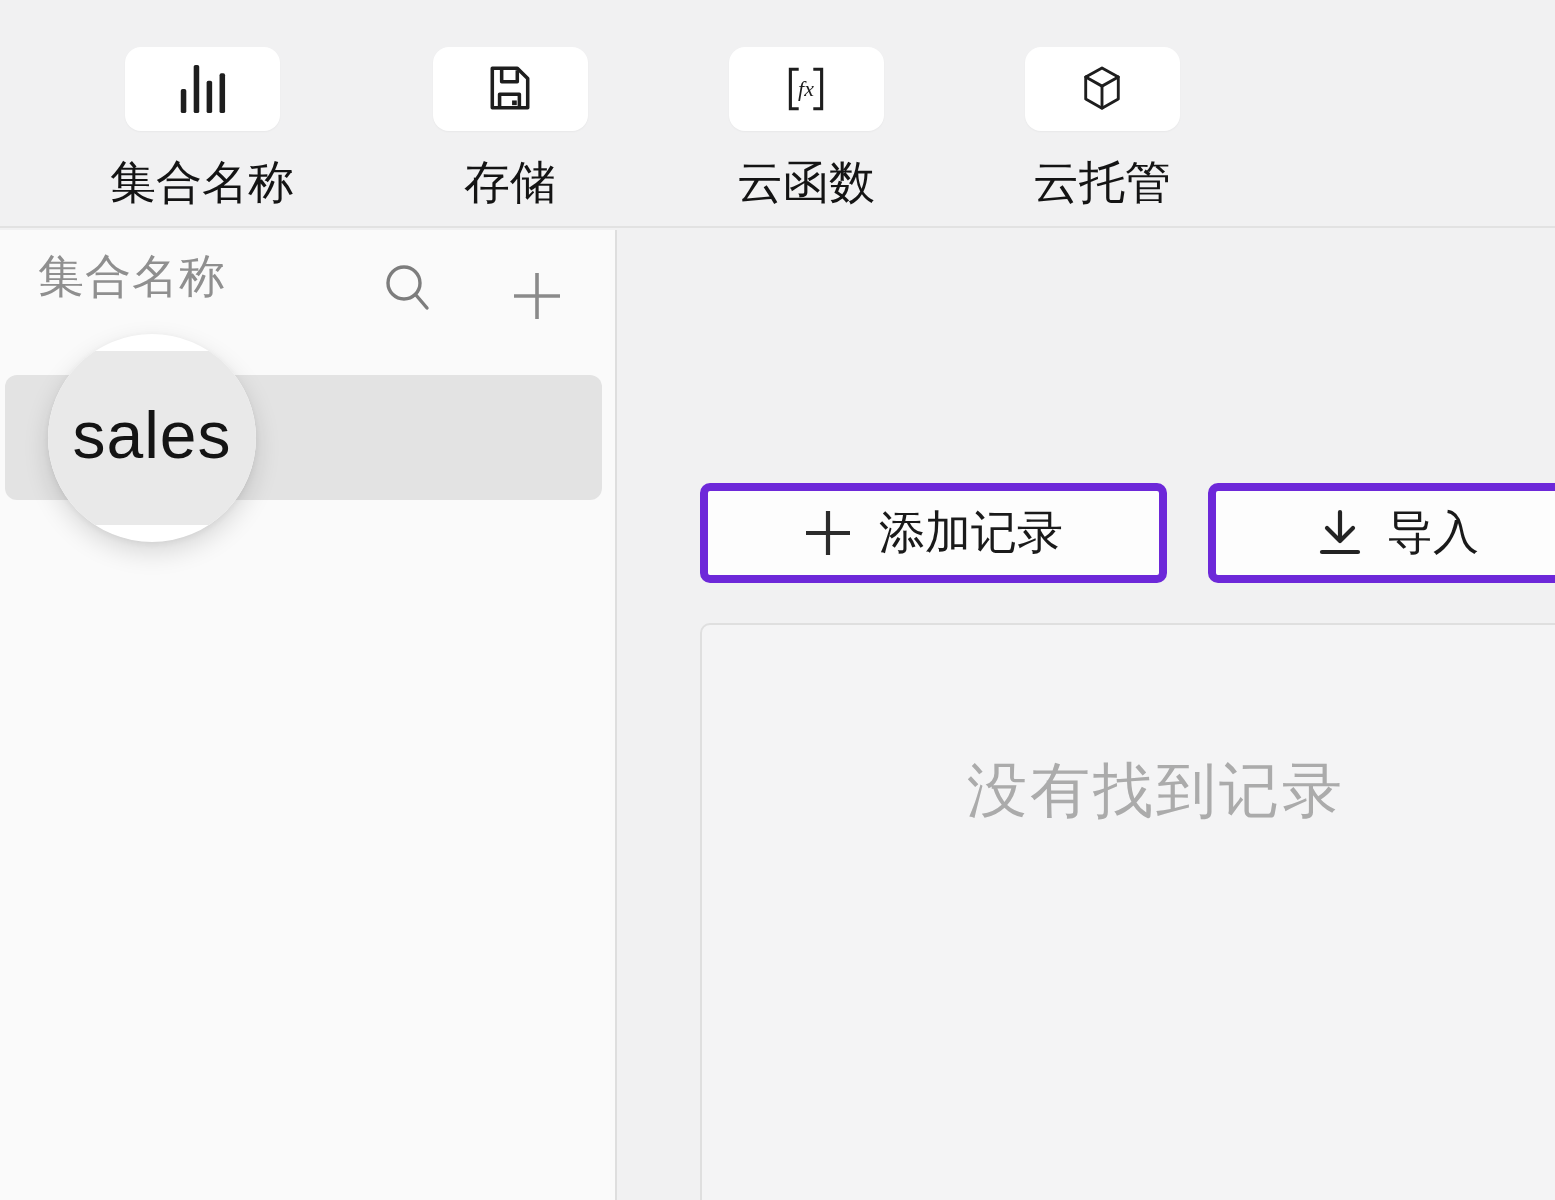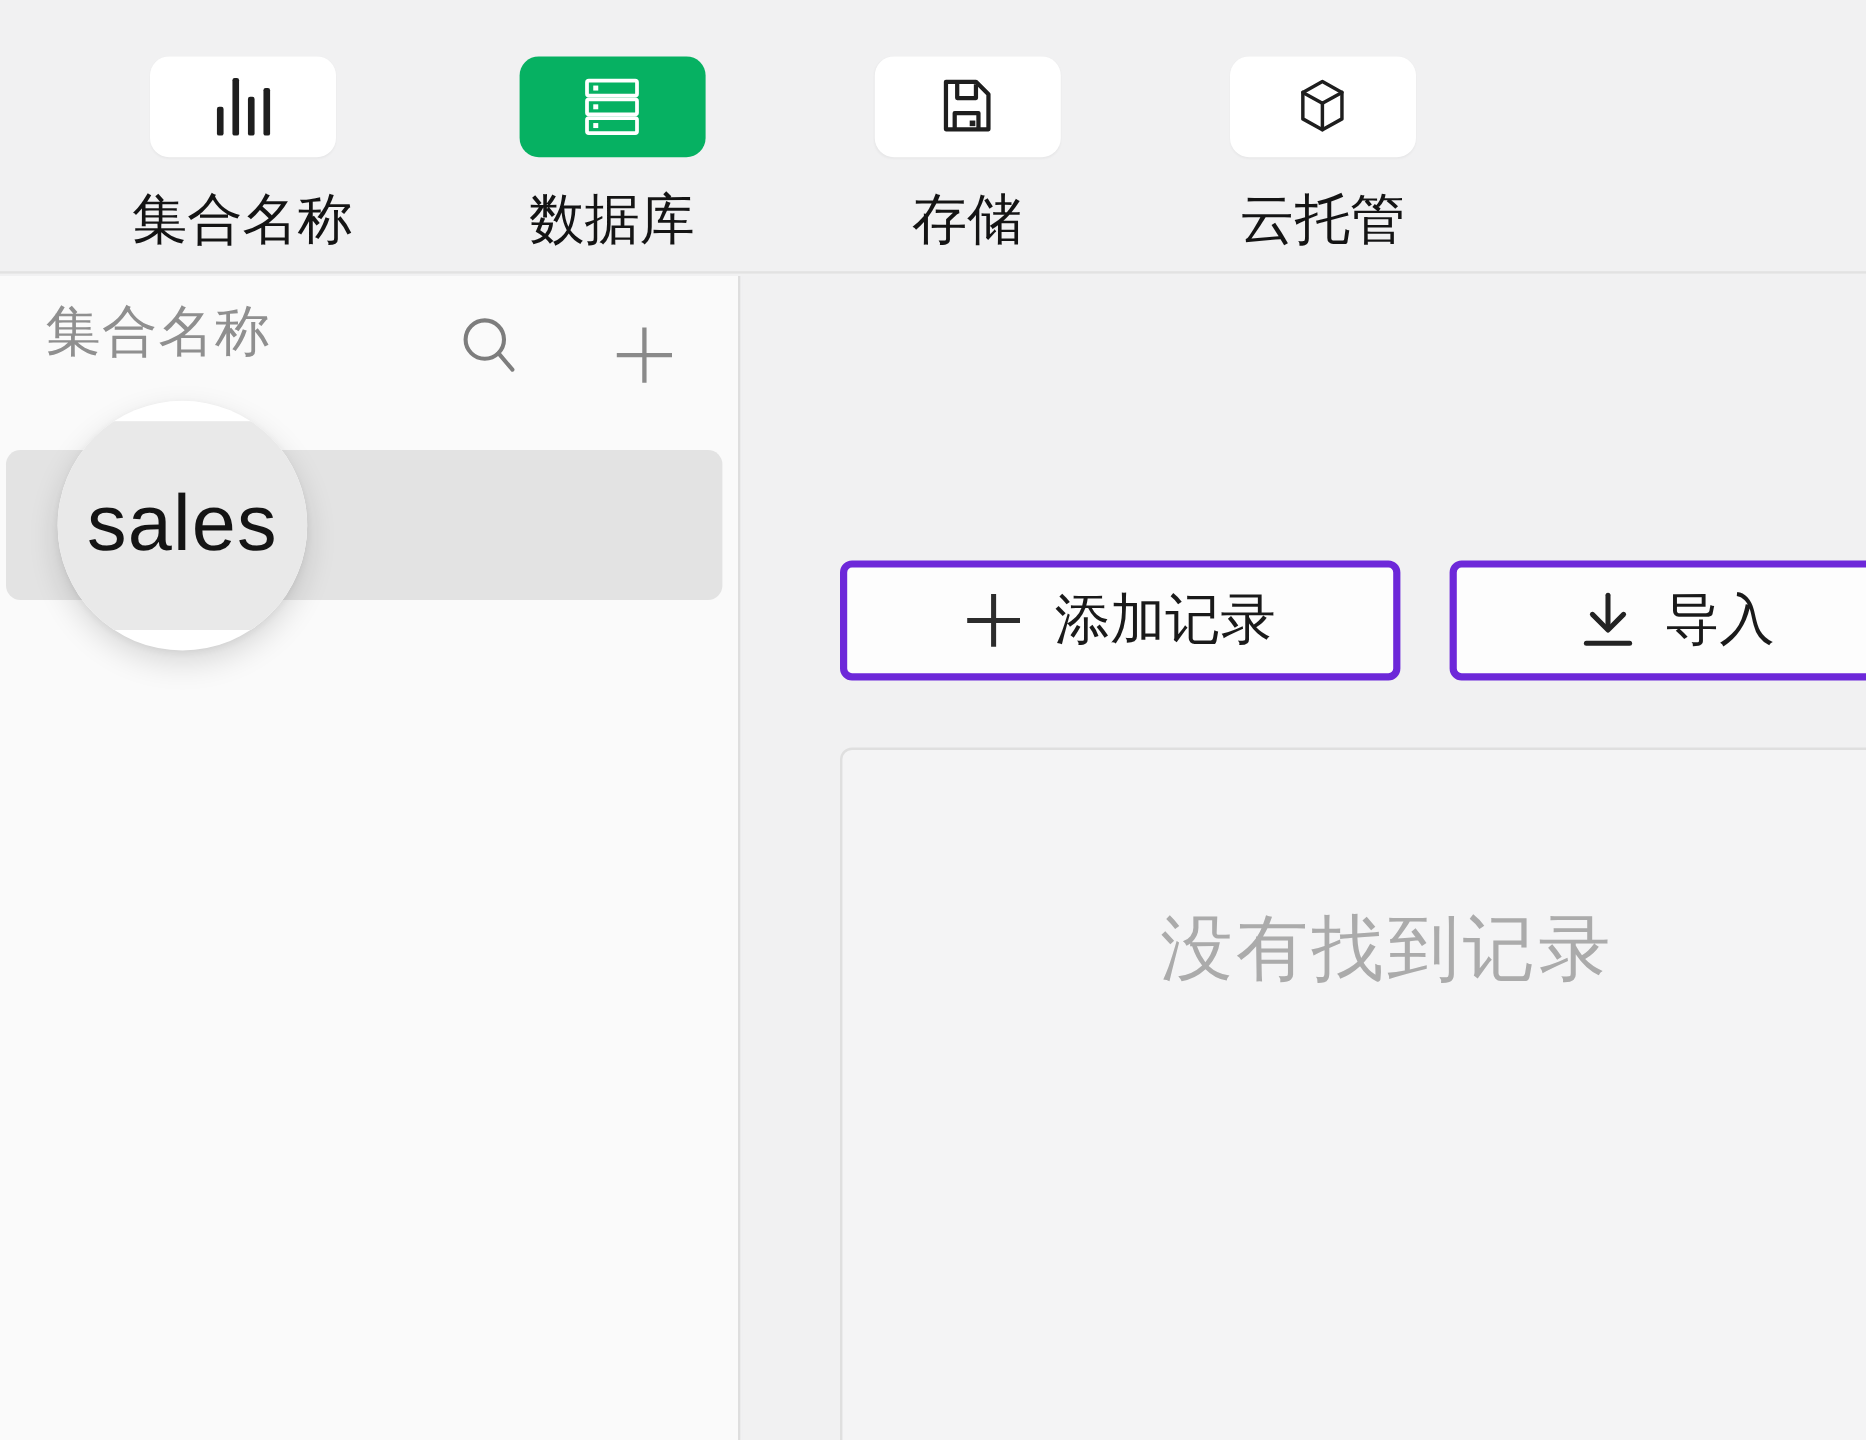--- a/index.html
+++ b/index.html
@@ -71,23 +71,23 @@
     text-align: center;
     font-size: 66px; color: #141414; letter-spacing: 1px;
   }
 
   
   .main {
     position: absolute; top: 230px; left: 619px; width: 936px; height: 970px;
     background: #f1f1f2;
   }
   .action-btn {
-    position: absolute; top: 237px; height: 100px;
+    position: absolute; top: 253px; height: 100px;
     background: #fdfdfd;
-    border: 6px solid #6d28d9;
+    border: 8px solid #6d28d9;
     border-radius: 10px;
     display: flex; align-items: center; justify-content: center;
     font-size: 46px; color: #1a1a1a;
     cursor: default;
   }
   .btn-add-record { left: 81px; width: 467px; gap: 27px; }
   .btn-import    { left: 589px; width: 380px; gap: 24px; }
   .action-btn svg { flex: none; }
 
   .records-panel {
@@ -112,50 +112,47 @@
       <svg width="48" height="54" viewBox="0 0 52 56">
         <rect x="3" y="28" width="6" height="26" rx="2" fill="currentColor"></rect>
         <rect x="17" y="2" width="6" height="52" rx="2" fill="currentColor"></rect>
         <rect x="31" y="19" width="6" height="35" rx="2" fill="currentColor"></rect>
         <rect x="45" y="11" width="6" height="43" rx="2" fill="currentColor"></rect>
       </svg>
     </div>
     <div class="tab-label">集合名称</div>
   </div>
 
-  <div class="tab active">
-    <div class="tab-btn">
-      <svg width="50" height="48" viewBox="0 0 48 46">
-        <g fill="none" stroke="currentColor" stroke-width="3">
-          <rect x="4" y="2" width="40" height="12" rx="1.5"></rect>
-          <rect x="4" y="17" width="40" height="12" rx="1.5"></rect>
-          <rect x="4" y="32" width="40" height="12" rx="1.5"></rect>
-        </g>
-        <rect x="9" y="6" width="4" height="4" fill="currentColor"></rect>
-        <rect x="9" y="21" width="4" height="4" fill="currentColor"></rect>
-        <rect x="9" y="36" width="4" height="4" fill="currentColor"></rect>
-      </svg>
-    </div>
-    <div class="tab-label">数据库</div>
-  </div>
 
   <div class="tab">
     <div class="tab-btn">
       <svg width="50" height="50" viewBox="0 0 48 48">
         <g fill="none" stroke="currentColor" stroke-width="3.4" stroke-linejoin="round">
           <path d="M7 4 H31 L41 14 V42 H7 Z"></path>
           <path d="M16 4 V17 H31 V6"></path>
           <path d="M14 42 V29 H33 V42"></path>
         </g>
         <rect x="26" y="35" width="4.5" height="4.5" fill="currentColor"></rect>
       </svg>
     </div>
     <div class="tab-label">存储</div>
   </div>
 
+  <div class="tab">
+    <div class="tab-btn">
+      <svg width="50" height="50" viewBox="0 0 48 48">
+        <g fill="none" stroke="currentColor" stroke-width="3" stroke-linejoin="miter">
+          <polyline points="17,5 9,5 9,43 17,43"></polyline>
+          <polyline points="31,5 39,5 39,43 31,43"></polyline>
+        </g>
+        <text x="24" y="31" text-anchor="middle" font-size="21" font-style="italic" font-family="Liberation Serif, DejaVu Serif, serif" fill="currentColor">fx</text>
+      </svg>
+    </div>
+    <div class="tab-label">云函数</div>
+  </div>
 
   <div class="tab">
     <div class="tab-btn">
       <svg width="46" height="52" viewBox="0 0 48 52">
         <g fill="none" stroke="currentColor" stroke-width="3" stroke-linejoin="round" stroke-linecap="round">
           <path d="M24 4 L41 13.5 V36.5 L24 46 L7 36.5 V13.5 Z"></path>
           <path d="M7 13.5 L24 23 L41 13.5"></path>
           <path d="M24 23 V46"></path>
         </g>
       </svg>

